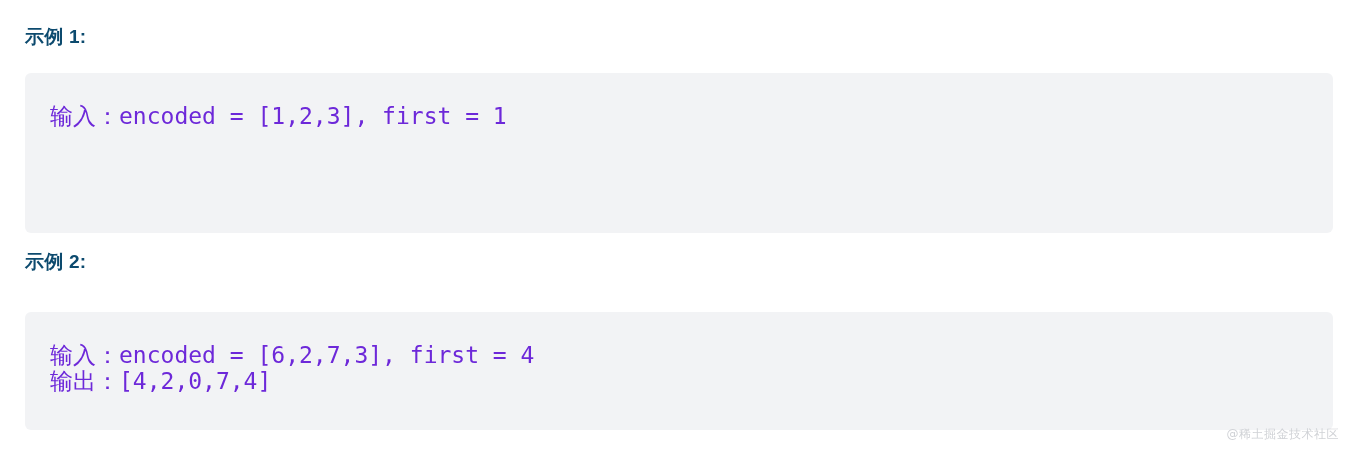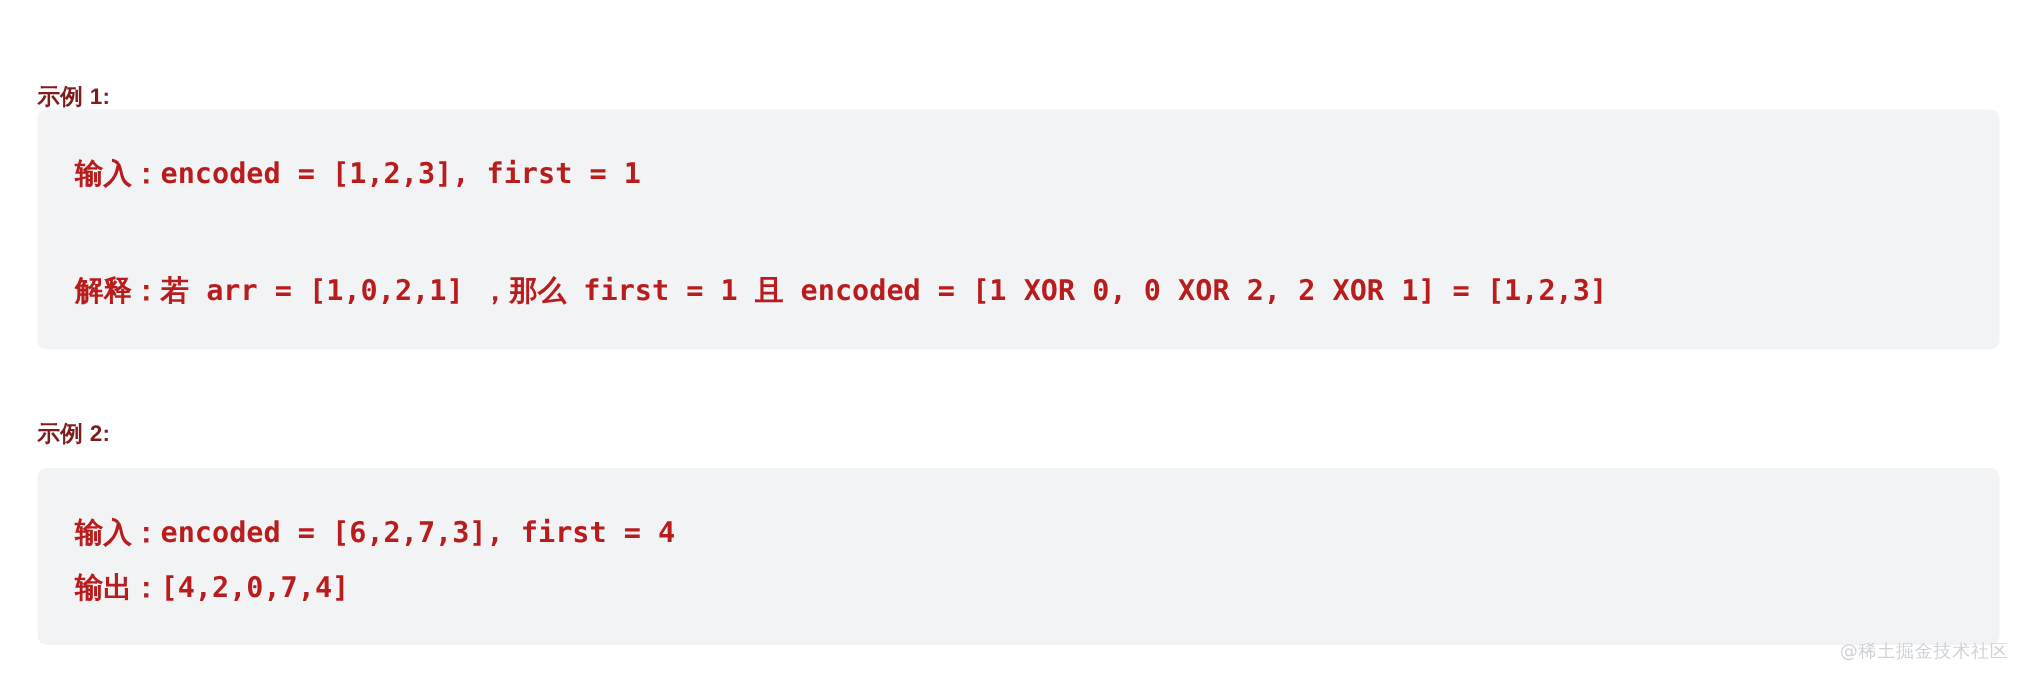--- a/index.html
+++ b/index.html
@@ -20,65 +20,63 @@
     position: relative;
     width: 1357px;
     height: 457px;
   }
 
   .example-heading {
     position: absolute;
     left: 25px;
     font-family: "Liberation Sans", sans-serif;
     font-weight: bold;
-    font-size: 15px;
+    font-size: 19px;
     line-height: 26px;
-    color: #7f1d1d;
+    color: #0c4a6e;
     letter-spacing: 0.2px;
     white-space: nowrap;
-    margin-top: 28px;
   }
 
   .code-block {
     position: absolute;
     left: 25px;
     width: 1308px;
     background: #f2f3f5;
     border-radius: 6px;
     box-sizing: border-box;
     padding: 0;
   }
 
   .code-line {
     position: absolute;
     left: 25px;
     font-family: "DejaVu Sans Mono", "Liberation Mono", monospace;
-    font-size: 19px;
+    font-size: 23px;
     line-height: 26px;
-    color: #b91c1c;
+    color: #6d28d9;
     white-space: pre;
-    font-weight: bold;
   }
 
   .code-line .label {
     font-family: "DejaVu Sans", "Liberation Sans", sans-serif;
   }
 
   
   #heading-1 { top: 24px; }
   #block-1 { top: 73px; height: 160px; }
   #block-1-line-1 { top: 30px; }
   #block-1-line-2 { top: 69px; }
   #block-1-line-3 { top: 108px; }
 
   
   #heading-2 { top: 249px; }
   #block-2 { top: 312px; height: 118px; }
   #block-2-line-1 { top: 30px; }
-  #block-2-line-2 { top: 67px; text-align: right; }
+  #block-2-line-2 { top: 56px; text-align: right; }
 
   .watermark {
     position: absolute;
     right: 18px;
     bottom: 12px;
     font-family: "DejaVu Sans", "Liberation Sans", sans-serif;
     font-size: 12px;
     line-height: 22px;
     color: #d0d2d6;
     white-space: nowrap;
@@ -90,21 +88,20 @@
 
 <div class="page">
 
   <div class="example-heading" id="heading-1">示例 1:</div>
 
   <div class="code-block" id="block-1">
 
     <div class="code-line" id="block-1-line-1"><span class="label">输入：</span><span class="value">encoded = [1,2,3], first = 1</span></div>
 
 
-    <div class="code-line" id="block-1-line-3"><span class="label">解释：</span><span class="value">若 arr = [1,0,2,1] ，那么 first = 1 且 encoded = [1 XOR 0, 0 XOR 2, 2 XOR 1] = [1,2,3]</span></div>
   </div>
 
   <div class="example-heading" id="heading-2">示例 2:</div>
 
   <div class="code-block" id="block-2">
 
     <div class="code-line" id="block-2-line-1"><span class="label">输入：</span><span class="value">encoded = [6,2,7,3], first = 4</span></div>
 
     <div class="code-line" id="block-2-line-2"><span class="label">输出：</span><span class="value">[4,2,0,7,4]</span></div>
   </div>

